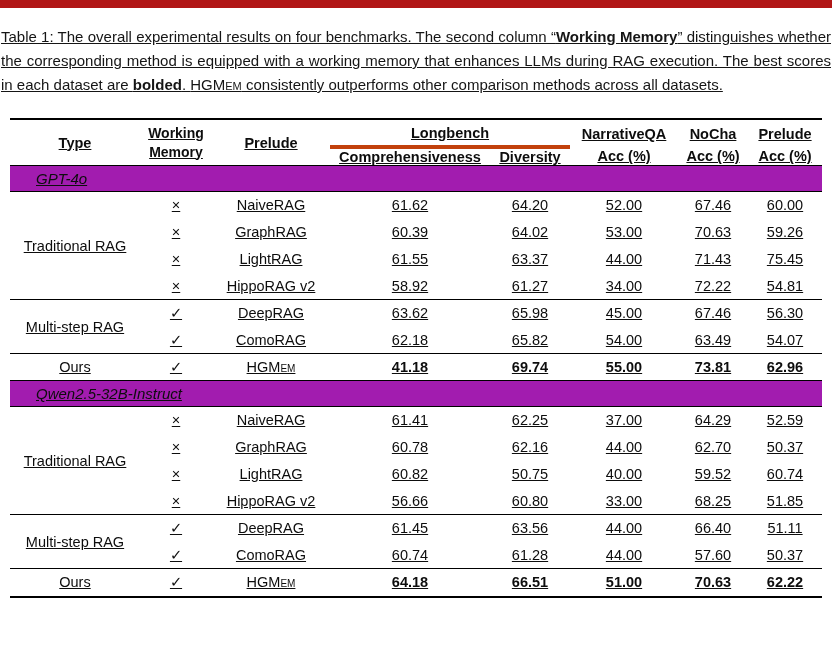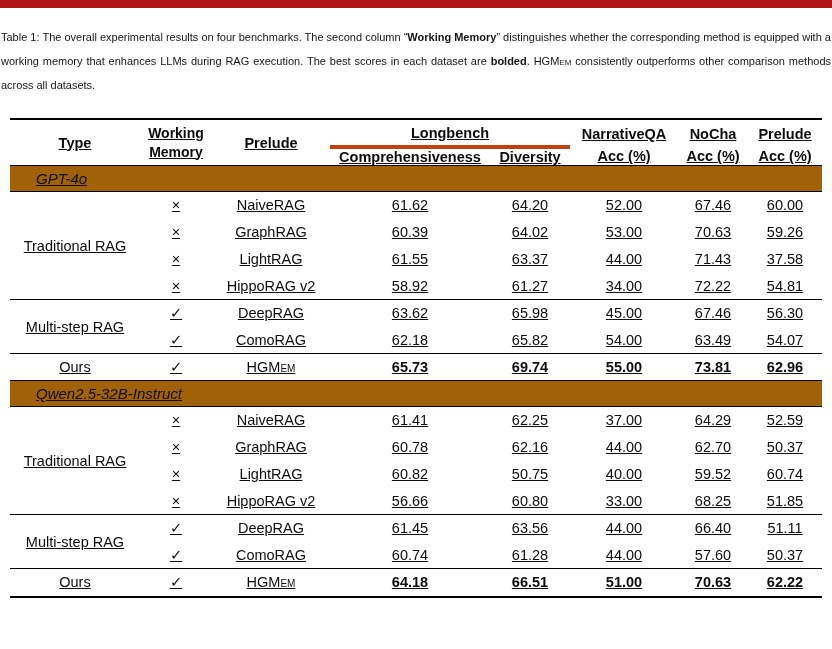--- a/index.html
+++ b/index.html
@@ -7,24 +7,25 @@
   body {
     width: 832px; height: 649px;
     background: #ffffff;
     color: #0d0d0d;
     font-family: "Liberation Sans", sans-serif;
     overflow: hidden;
   }
   .top-bar { width: 100%; height: 8px; }
   .caption {
     margin: 17px 1px 0 1px;
-    font-size: 11px;
+    font-size: 15px;
     line-height: 24px;
     text-align: justify;
     color: #151515;
+    text-decoration: underline;
   }
   .b { font-weight: bold; }
   .sc { font-variant: small-caps; }
   .table-wrap { margin: 21px 10px 0 10px; text-decoration: underline; }
   .double-rule {
     height: 2px;
     border-top: 1.5px solid #000;
     border-bottom: 1.5px solid #000;
   }
   table {
@@ -43,21 +44,21 @@
   }
   th { font-weight: bold; }
   th.wrap { white-space: normal; line-height: 1.35; }
   thead tr.h1 th { height: 27px; }
   thead tr.h2 th { height: 14px; }
   .hb   { border-bottom: 1.5px solid #000; }
   .cmid { border-bottom: 4px solid #c2410c; }
   tbody td { height: 27px; }
   tr.section td {
     height: 26px;
-    background: #a16207;
+    background: #a21caf;
     font-style: italic;
     font-size: 15px;
     text-align: left;
     padding-left: 26px;
     border-bottom: 1px solid #000;
   }
   .gend { border-bottom: 1.5px solid #000; }
   .bold { font-weight: bold; }
   .wm { font-size: 14px; }
 </style>
@@ -127,21 +128,21 @@
         <td>70.63</td>
         <td>59.26</td>
       </tr>
       <tr>
         <td>×</td>
         <td>LightRAG</td>
         <td>61.55</td>
         <td>63.37</td>
         <td>44.00</td>
         <td>71.43</td>
-        <td>37.58</td>
+        <td>75.45</td>
       </tr>
       <tr>
         <td class="gend">×</td>
         <td class="gend">HippoRAG v2</td>
         <td class="gend">58.92</td>
         <td class="gend">61.27</td>
         <td class="gend">34.00</td>
         <td class="gend">72.22</td>
         <td class="gend">54.81</td>
       </tr>
@@ -163,21 +164,21 @@
         <td class="gend">65.82</td>
         <td class="gend">54.00</td>
         <td class="gend">63.49</td>
         <td class="gend">54.07</td>
       </tr>
 
       <tr>
         <td class="gend">Ours</td>
         <td class="gend">✓</td>
         <td class="gend sc">HGMem</td>
-        <td class="gend bold">65.73</td>
+        <td class="gend bold">41.18</td>
         <td class="gend bold">69.74</td>
         <td class="gend bold">55.00</td>
         <td class="gend bold">73.81</td>
         <td class="gend bold">62.96</td>
       </tr>
 
       <tr class="section">
         <td colspan="8">Qwen2.5-32B-Instruct</td>
       </tr>
 

